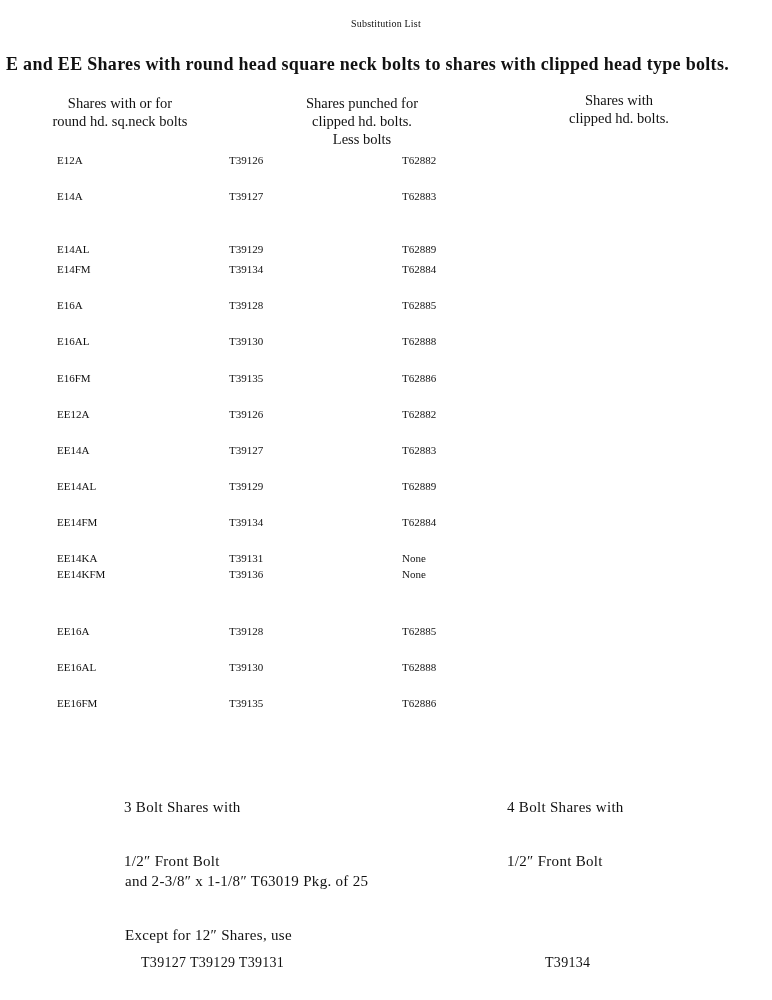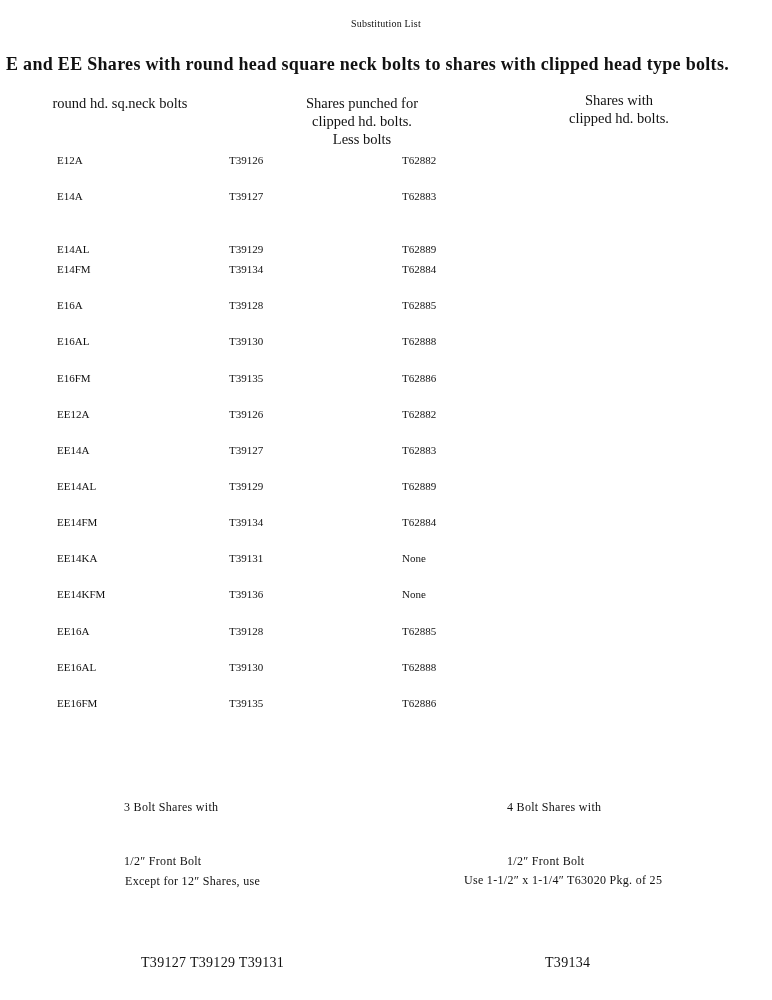--- a/index.html
+++ b/index.html
@@ -12,30 +12,31 @@
     .title { top: 18px; left: 0; width: 772px; text-align: center; font-size: 10px; letter-spacing: 0.2px; }
     .subtitle { top: 54px; left: 6px; width: 766px; font-size: 18px; letter-spacing: 0.3px; font-weight: bold; }
     .colhead { font-size: 14.5px; text-align: center; line-height: 18px; }
     .ch1 { top: 94px; left: 20px; width: 200px; }
     .ch2 { top: 94px; left: 262px; width: 200px; }
     .ch3 { top: 91px; left: 519px; width: 200px; }
     .row { position: absolute; left: 0; width: 632px; height: 20px; font-size: 11px; }
     .c1 { position: absolute; left: 57px; }
     .c2 { position: absolute; left: 229px; }
     .c3 { position: absolute; left: 402px; width: 71px; }
-    .blk { font-size: 12px; line-height: 18px; letter-spacing: 0.3px; white-space: pre; }
+    .blk { font-size: 15px; line-height: 18px; letter-spacing: 0.3px; white-space: pre; }
   </style>
 </head>
 <body>
 
 <div class="abs title">Substitution List</div>
 <div class="abs subtitle">E and EE Shares with round head square neck bolts to shares with clipped head type bolts.</div>
 
 <div>
   <div class="abs colhead ch1">
+    <div>Shares with or for</div>
     <div>round hd. sq.neck bolts</div>
   </div>
   <div class="abs colhead ch2">
     <div>Shares punched for</div>
     <div>clipped hd. bolts.</div>
     <div>Less bolts</div>
   </div>
   <div class="abs colhead ch3">
     <div>Shares with</div>
     <div>clipped hd. bolts.</div>
@@ -94,21 +95,21 @@
   <div class="row" style="top:516px">
       <span class="c1">EE14FM</span>
       <span class="c2">T39134</span>
       <span class="c3">T62884</span>
     </div>
   <div class="row" style="top:552px">
       <span class="c1">EE14KA</span>
       <span class="c2">T39131</span>
       <span class="c3">None</span>
     </div>
-  <div class="row" style="top:588px">
+  <div class="row" style="top:568px">
       <span class="c1">EE14KFM</span>
       <span class="c2">T39136</span>
       <span class="c3">None</span>
     </div>
   <div class="row" style="top:625px">
       <span class="c1">EE16A</span>
       <span class="c2">T39128</span>
       <span class="c3">T62885</span>
     </div>
   <div class="row" style="top:661px">
@@ -121,32 +122,32 @@
       <span class="c2">T39135</span>
       <span class="c3">T62886</span>
     </div>
 </div>
 
 <div class="abs blk" style="top:762px; left:124px;">
   <div>3 Bolt Shares with</div>
   <div>1/2″ Front Bolt</div>
 </div>
 <div class="abs blk" style="top:836px; left:125px;">
+  <div>and 2-3/8″ x 1-1/8″ T63019 Pkg. of 25</div>
   <div>Except for 12″ Shares, use</div>
   
 </div>
 <div class="abs blk" style="top:918px; left:141px; font-size:14px;">
   <div>T39127 T39129 T39131</div>
   
 </div>
 
 <div class="abs blk" style="top:762px; left:507px;">
   <div>4 Bolt Shares with</div>
   <div>1/2″ Front Bolt</div>
 </div>
 <div class="abs blk" style="top:835px; left:464px;">
-  <div>Use 1-1/2″ x 1-1/4″ T63020 Pkg. of 25</div>
 </div>
 <div class="abs blk" style="top:918px; left:545px; font-size:14px;">
   <div>T39134</div>
   
   
 </div>
 
 </body></html>

